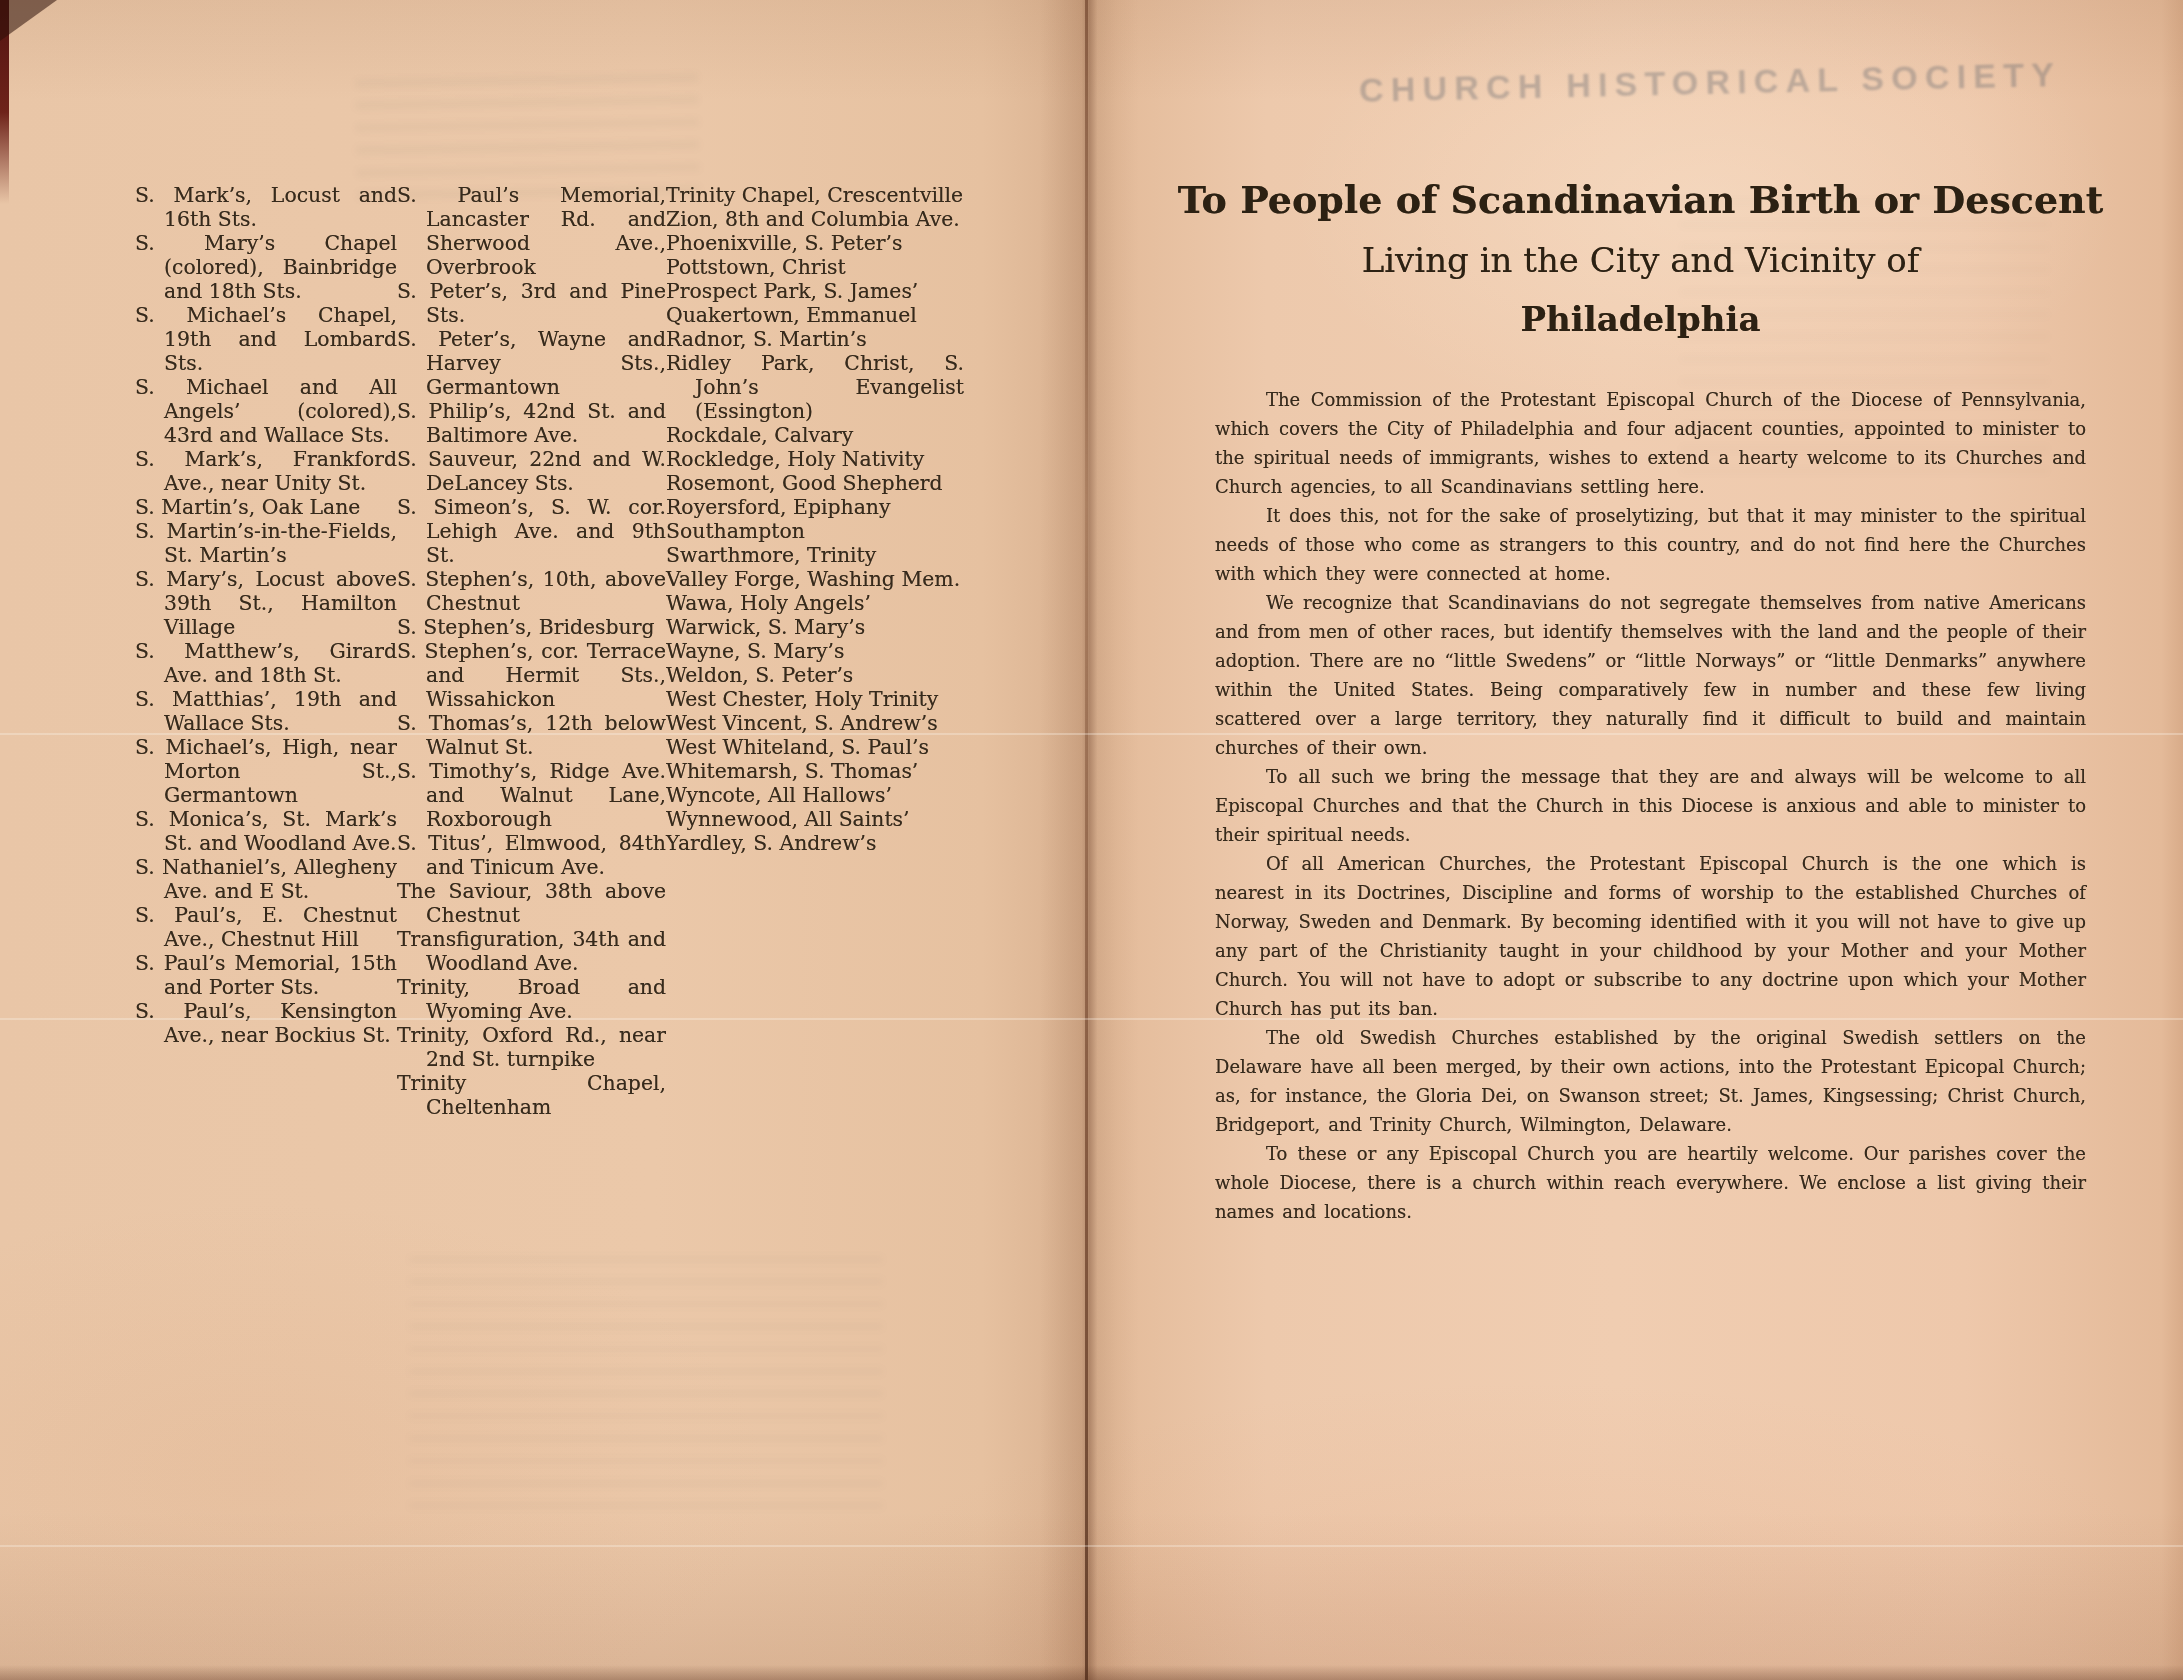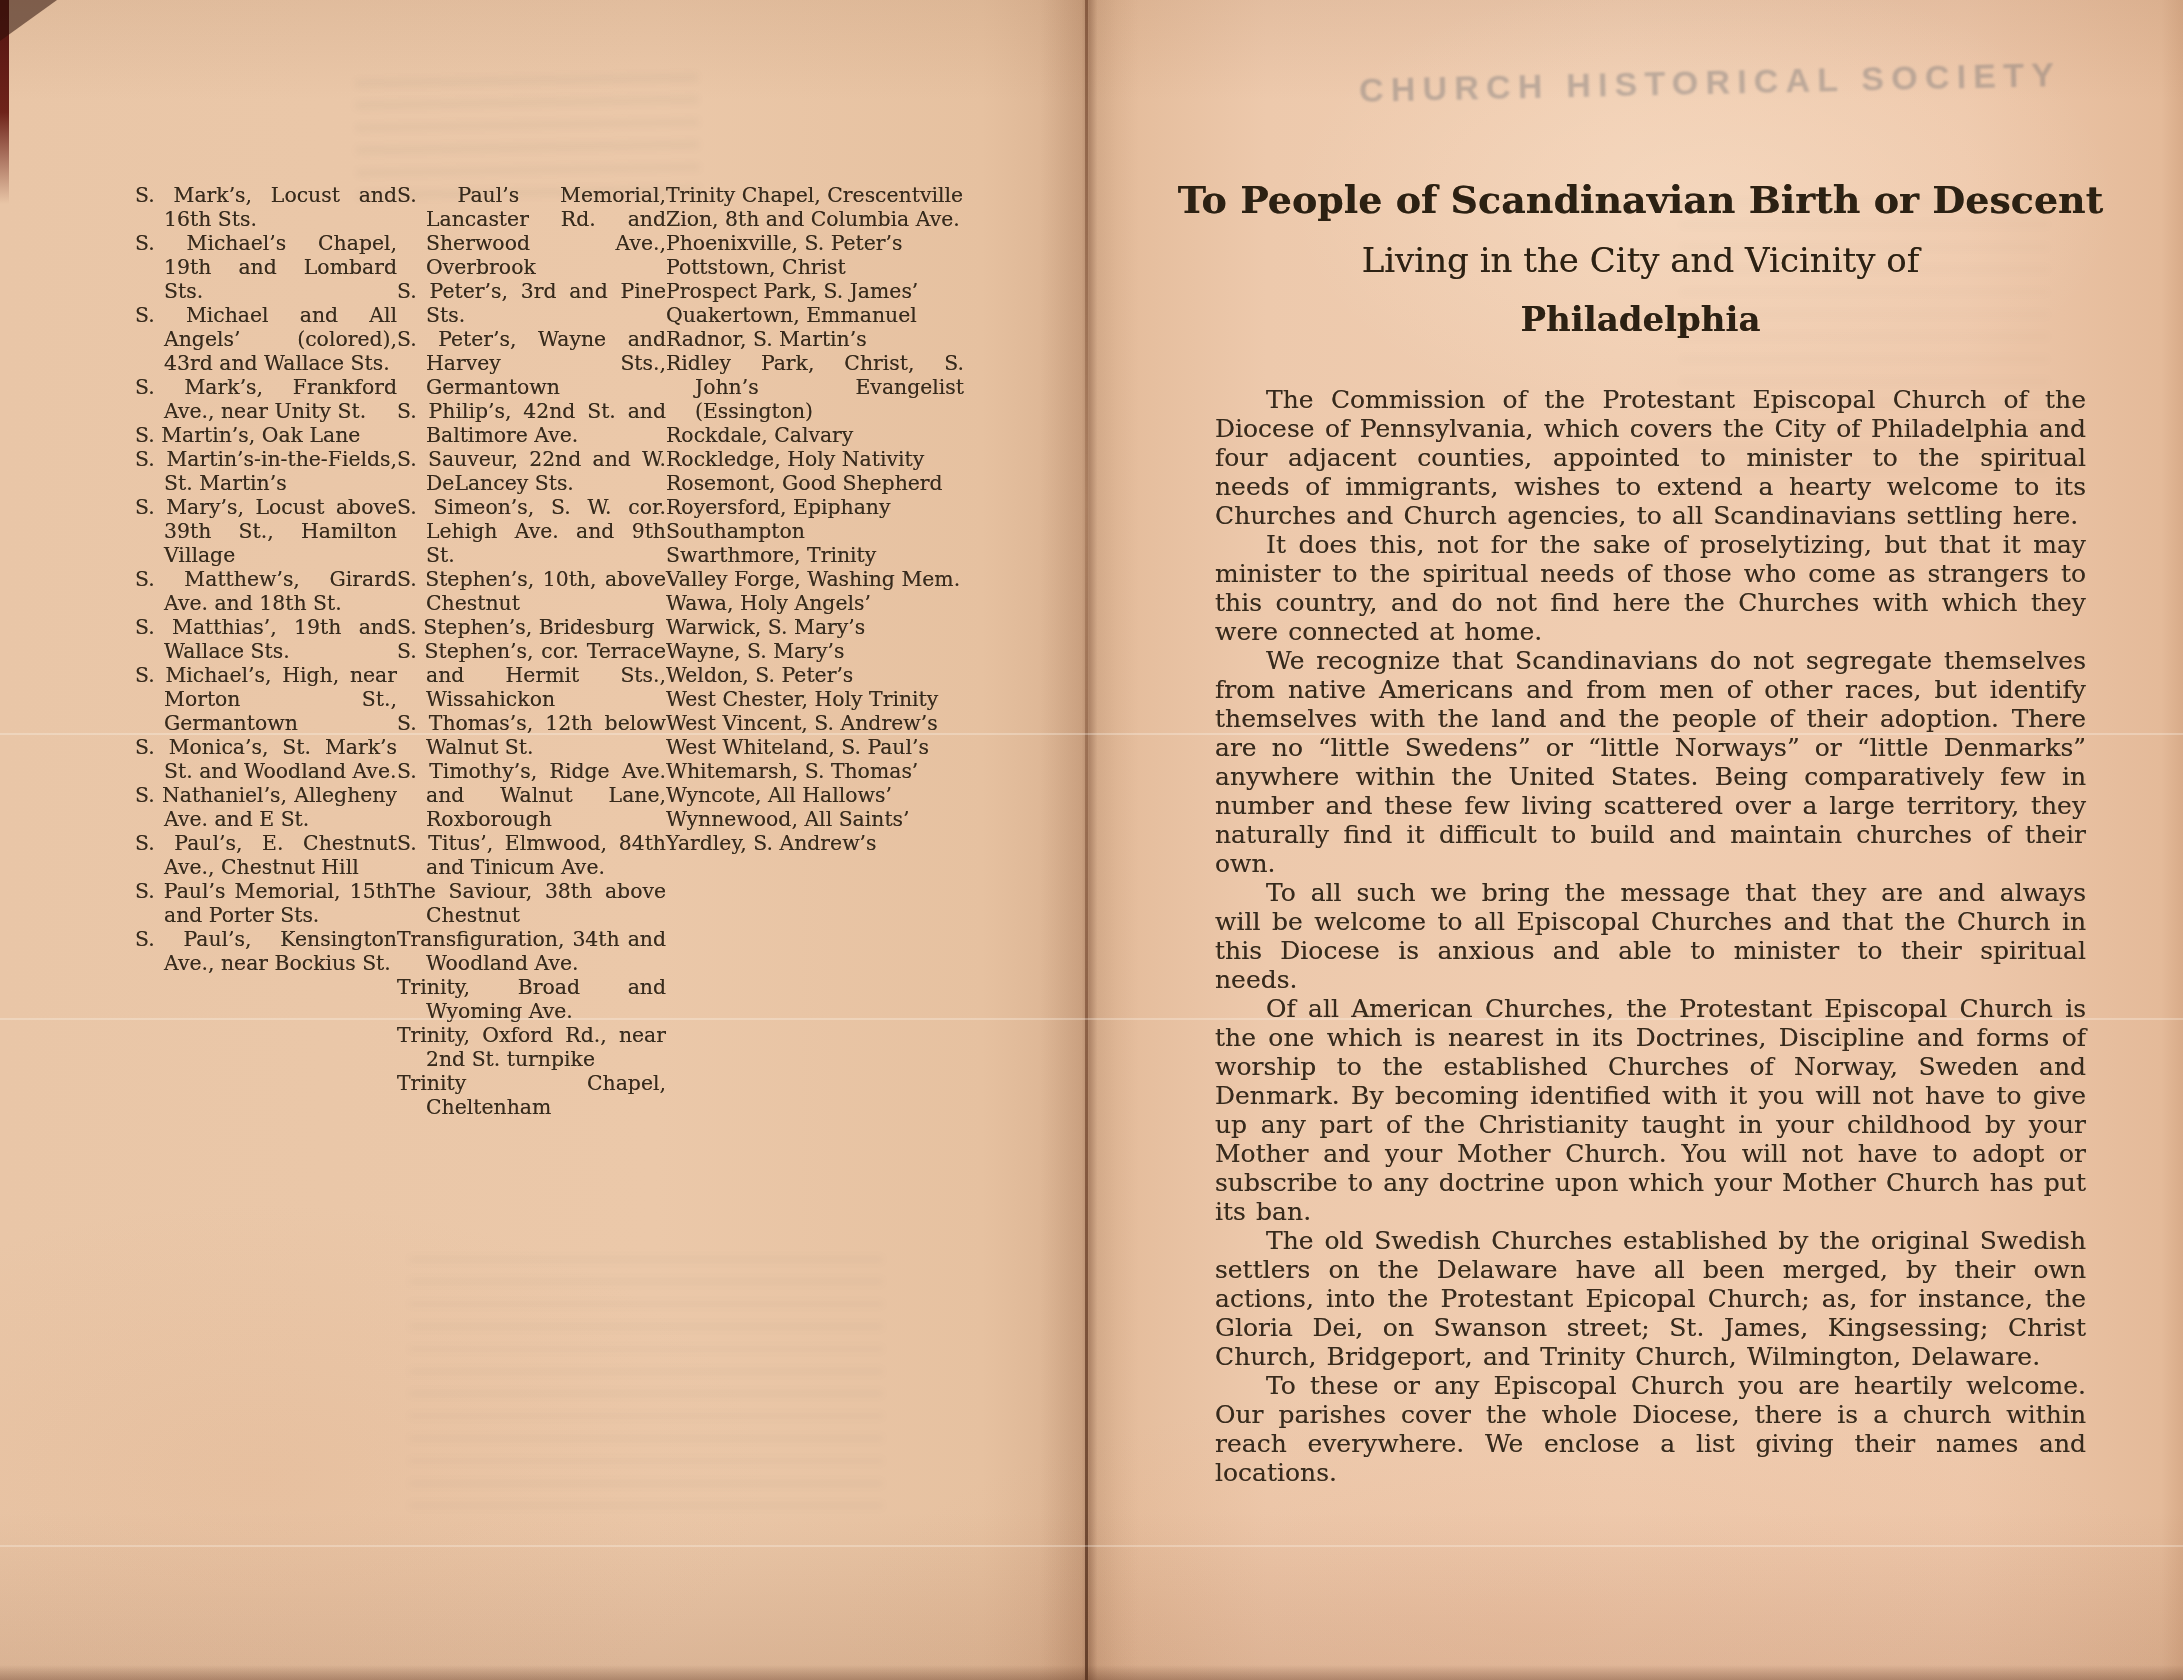--- a/index.html
+++ b/index.html
@@ -46,36 +46,37 @@
     letter-spacing:7.2px;color:rgba(92,98,106,0.34);transform:rotate(-1.3deg);
     filter:blur(1.1px);white-space:nowrap;}
   .title-block{position:absolute;left:1120px;top:179px;width:1041px;text-align:center;color:#2c2113;}
   .t1{margin:0;font-size:38px;font-weight:bold;line-height:42px;
     text-shadow:0 0 0.5px rgba(44,33,19,0.6);}
   .t2{margin:20px 0 0 0;font-size:34px;font-weight:normal;line-height:38px;
     text-shadow:0 0 0.5px rgba(44,33,19,0.6);}
   .t3{margin:21px 0 0 0;font-size:34px;font-weight:bold;line-height:38px;
     text-shadow:0 0 0.5px rgba(44,33,19,0.6);}
   .body-text{position:absolute;left:1215px;top:385px;width:871px;
-    font-size:25px;line-height:29px;text-align:justify;word-spacing:2.3px;}
+    font-size:18px;line-height:29px;text-align:justify;word-spacing:2.3px;}
   .body-text p{margin:0;text-indent:51px;text-shadow:0 0 0.5px rgba(54,42,28,0.5);}
 </style>
 </head>
 <body>
 
 <div class="sheet">
 
   <div class="ghost g1"></div>
   <div class="ghost g2"></div>
   <div class="ghost g3"></div>
 
   <div class="left-page">
     <div class="columns">
       <ul class="col c1">
           <li class="entry">S. Mark’s, Locust and 16th Sts.</li>
+          <li class="entry">S. Mary’s Chapel (colored), Bainbridge and 18th Sts.</li>
           <li class="entry">S. Michael’s Chapel, 19th and Lombard Sts.</li>
           <li class="entry">S. Michael and All Angels’ (colored), 43rd and Wallace Sts.</li>
           <li class="entry">S. Mark’s, Frankford Ave., near Unity St.</li>
           <li class="entry">S. Martin’s, Oak Lane</li>
           <li class="entry">S. Martin’s-in-the-Fields, St. Martin’s</li>
           <li class="entry">S. Mary’s, Locust above 39th St., Hamilton Village</li>
           <li class="entry">S. Matthew’s, Girard Ave. and 18th St.</li>
           <li class="entry">S. Matthias’, 19th and Wallace Sts.</li>
           <li class="entry">S. Michael’s, High, near Morton St., Germantown</li>
           <li class="entry">S. Monica’s, St. Mark’s St. and Woodland Ave.</li>

